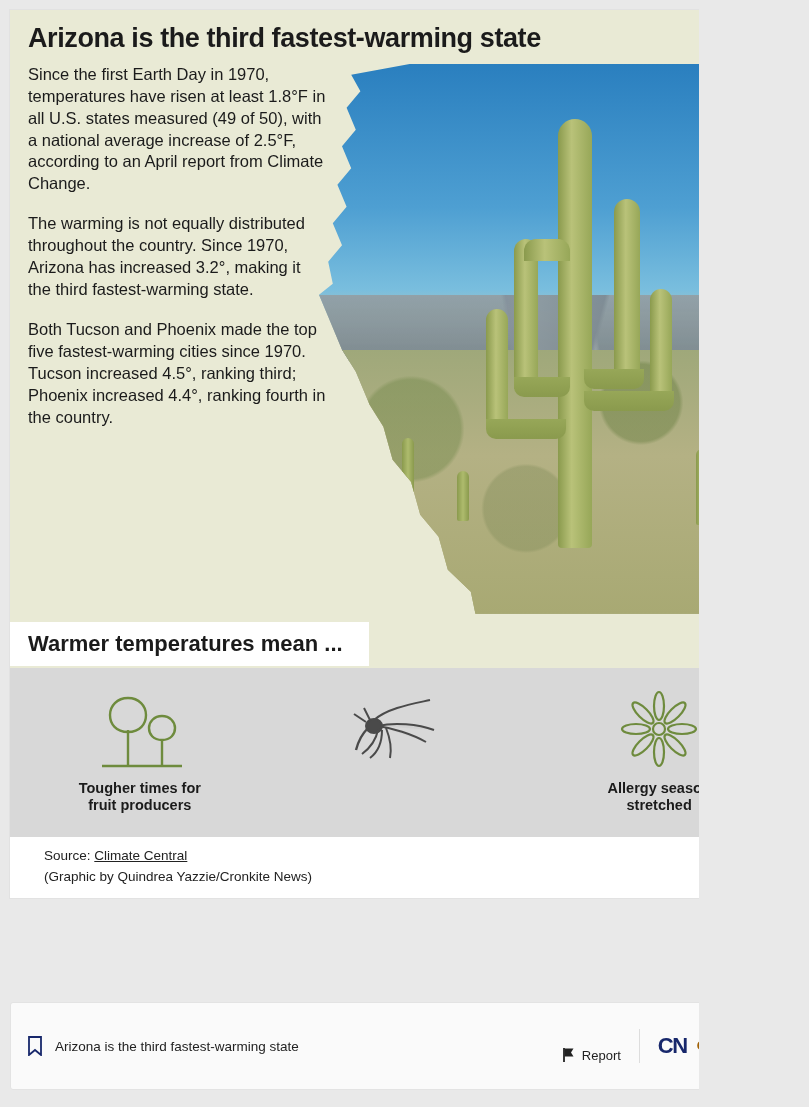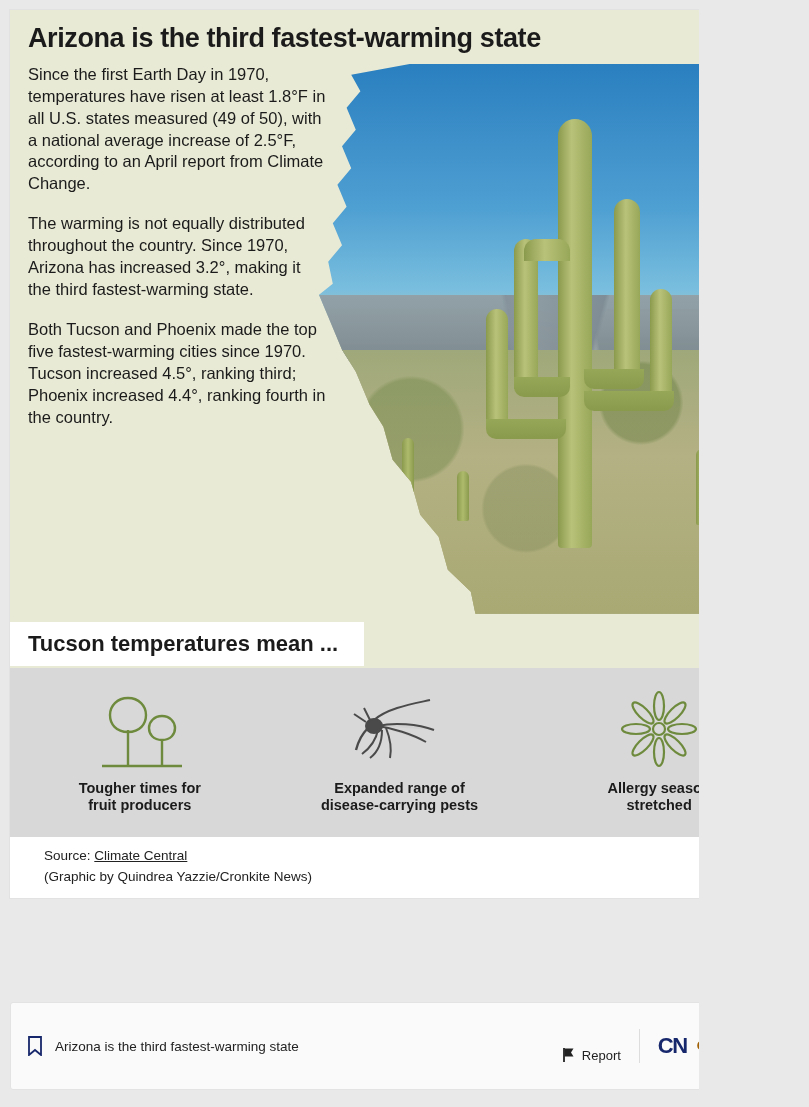--- a/index.html
+++ b/index.html
@@ -340,21 +340,21 @@
                 <line x1="42" y1="5" x2="42" y2="25" stroke="#ffffff" stroke-width="2.6"></line>
                 <line x1="32" y1="15" x2="52" y2="15" stroke="#ffffff" stroke-width="2.6"></line>
               </svg>
             </div>
           </div>
         </div>
       </div>
     </div>
 
     <div class="banner-row">
-      <div class="banner">Tucson temperatures mean ...</div>
+      <div class="banner">Warmer temperatures mean ...</div>
     </div>
 
     <div class="icons-section">
 
       <div class="icon-item">
         <div class="icon-box">
           <svg width="96" height="86" viewBox="0 0 96 86">
             <g fill="none" stroke="#6e8b3d" stroke-width="2.4">
               <path d="M36 46c-12 0-18-8-18-17S25 12 36 12s18 8 18 17-6 17-18 17z"></path>
               <path d="M70 54c-9 0-13-6-13-12s5-12 13-12 13 6 13 12-4 12-13 12z"></path>
@@ -379,24 +379,20 @@
               <path d="M34 40c14 2 34 8 48 16" fill="#c9c9c9" fill-opacity=".35"></path>
               <ellipse cx="30" cy="40" rx="8" ry="7" fill="#4a4a4a"></ellipse>
               <path d="M24 42c-6 6-10 14-12 22" stroke-width="2.4"></path>
               <path d="M22 36l-12-8" stroke-width="2"></path>
               <path d="M26 34l-6-12" stroke-width="2"></path>
               <path d="M34 44c-2 10-8 18-16 24"></path>
               <path d="M38 44c0 12-4 22-12 28"></path>
               <path d="M42 42c4 10 6 20 4 30"></path>
             </g>
           </svg>
-        </div>
-        <div class="icon-caption">
-          <span>Expanded range of</span><br>
-          <span>disease-carrying pests</span>
         </div>
       </div>
 
       <div class="icon-item">
         <div class="icon-box">
           <svg width="86" height="86" viewBox="0 0 86 86">
             <g fill="none" stroke="#6e8b3d" stroke-width="2.2">
               <circle cx="43" cy="43" r="6"></circle>
               <g>
                 <ellipse cx="43" cy="20" rx="5" ry="14"></ellipse>

